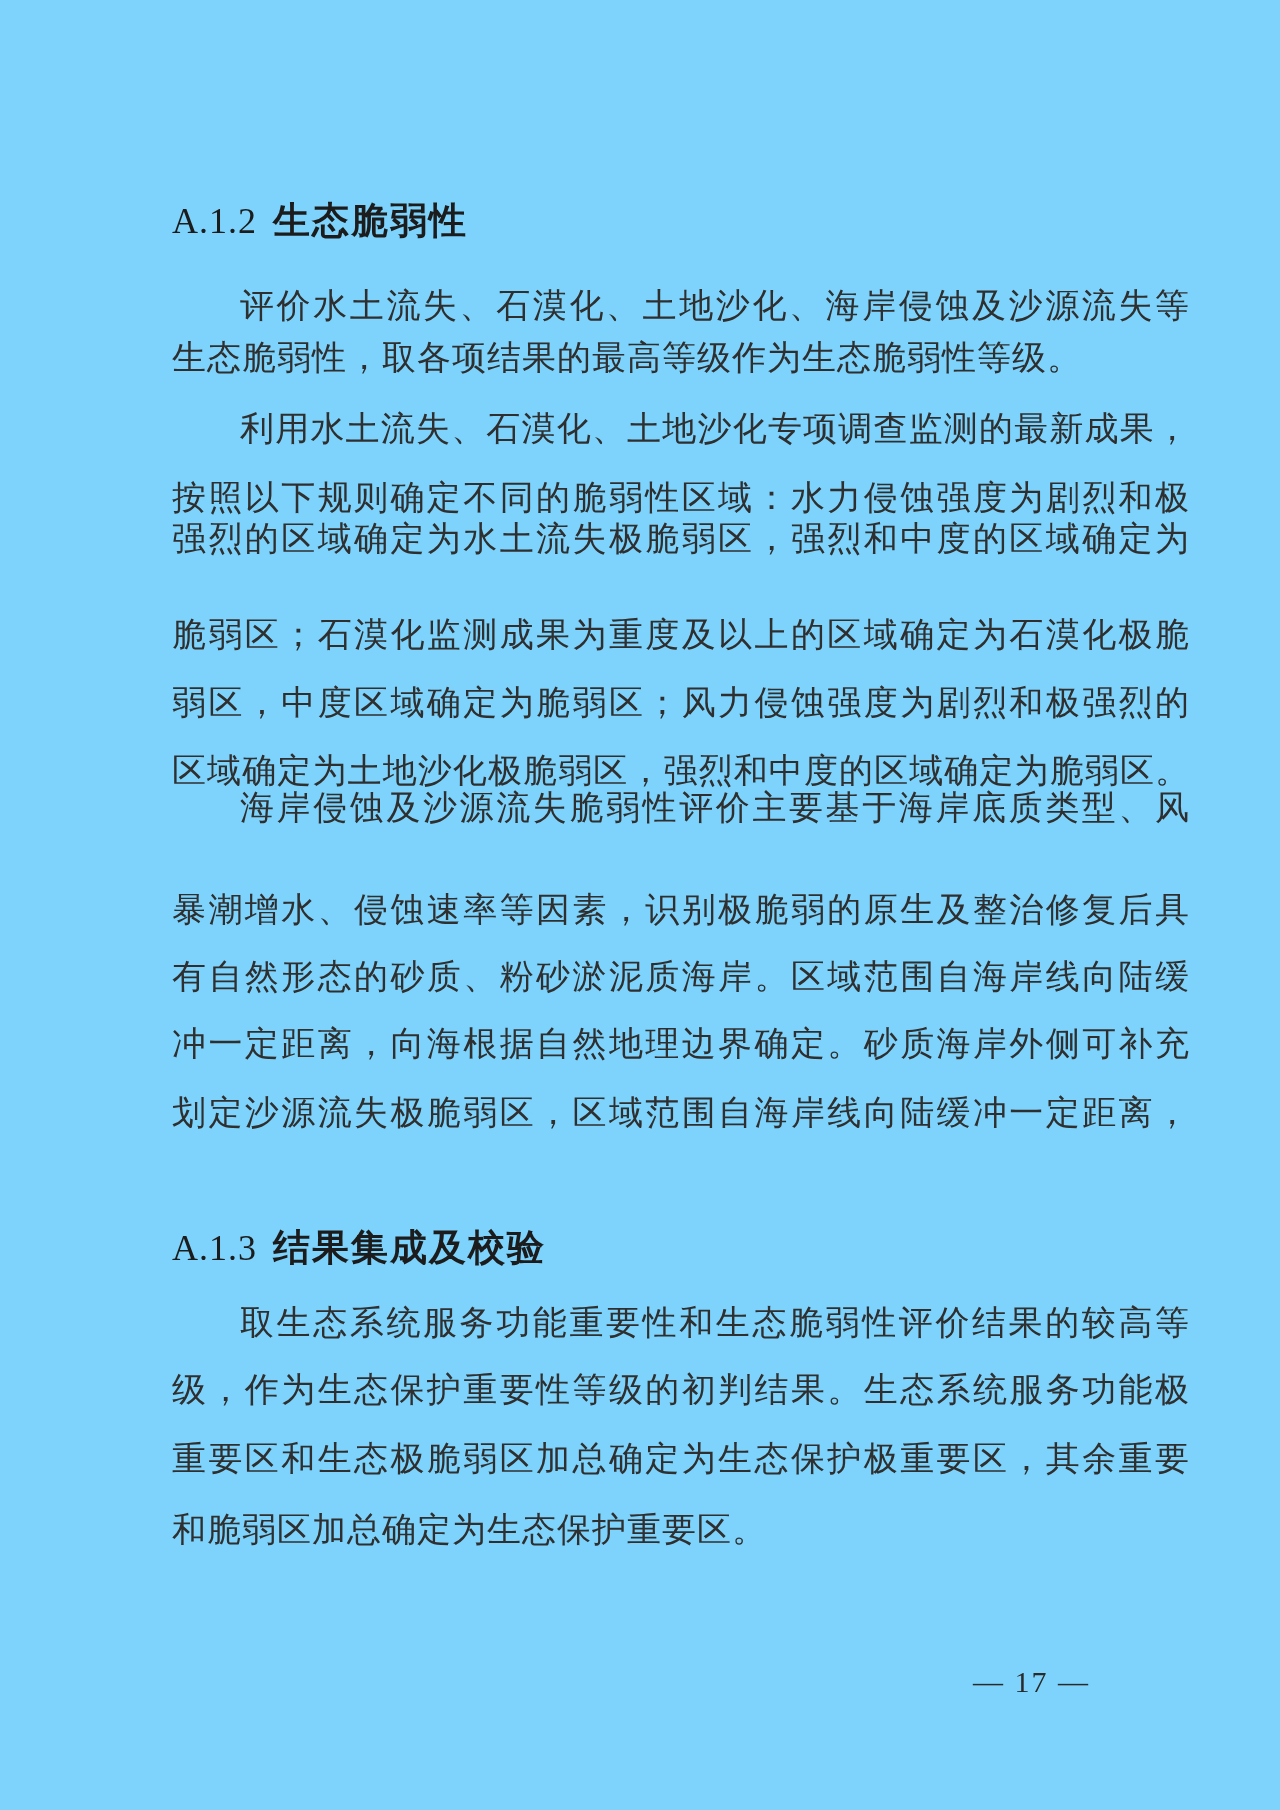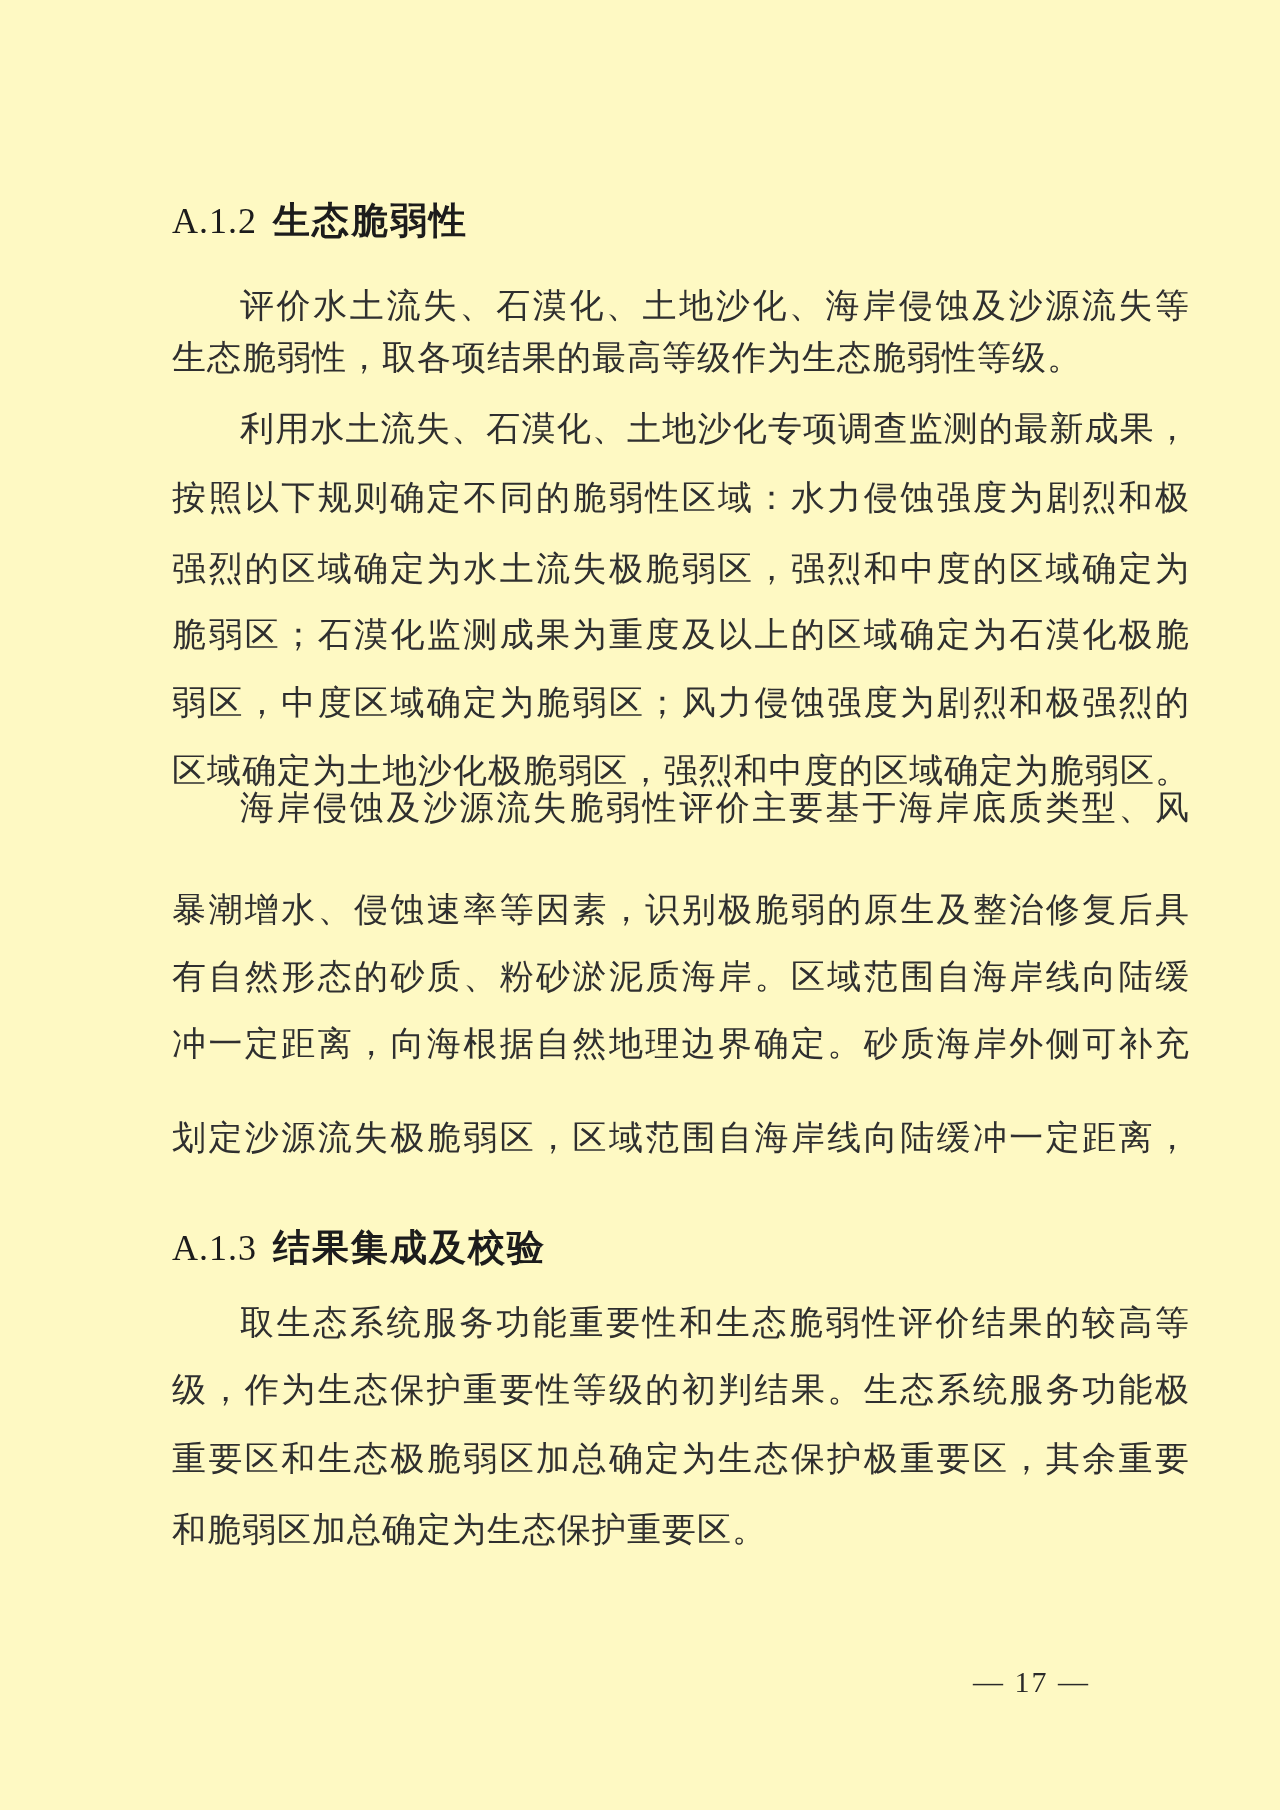--- a/index.html
+++ b/index.html
@@ -1,19 +1,19 @@
 <!DOCTYPE html>
 <html><head>
 <meta charset="utf-8">
 <style>
   html,body{margin:0;padding:0;background:#ffffff;}
   .page{
     position:relative;
     width:1280px;height:1810px;
-    background:#fef9c3;
+    background:#7dd3fc;
     overflow:hidden;
     font-family:"Liberation Serif","DejaVu Serif",serif;
     color:#2e2e2e;
   }
   .line{
     position:absolute;
     left:172px;width:1018px;height:68px;
     line-height:68px;
     font-size:34px;
     letter-spacing:1px;
@@ -64,30 +64,30 @@
 
   <div class="heading" style="top:187px">
     <span class="hnum">A.1.2</span><span class="htitle">生态脆弱性</span>
   </div>
 
   <div class="line j indent" style="top:272px">评价水土流失、石漠化、土地沙化、海岸侵蚀及沙源流失等</div>
   <div class="line" style="top:324px">生态脆弱性，取各项结果的最高等级作为生态脆弱性等级。</div>
 
   <div class="line j indent" style="top:395px">利用水土流失、石漠化、土地沙化专项调查监测的最新成果，</div>
   <div class="line j" style="top:464px">按照以下规则确定不同的脆弱性区域：水力侵蚀强度为剧烈和极</div>
-  <div class="line j" style="top:535px">强烈的区域确定为水土流失极脆弱区，强烈和中度的区域确定为</div>
+  <div class="line j" style="top:505px">强烈的区域确定为水土流失极脆弱区，强烈和中度的区域确定为</div>
   <div class="line j" style="top:601px">脆弱区；石漠化监测成果为重度及以上的区域确定为石漠化极脆</div>
   <div class="line j" style="top:669px">弱区，中度区域确定为脆弱区；风力侵蚀强度为剧烈和极强烈的</div>
   <div class="line j" style="top:737px">区域确定为土地沙化极脆弱区，强烈和中度的区域确定为脆弱区。</div>
 
   <div class="line j indent" style="top:774px">海岸侵蚀及沙源流失脆弱性评价主要基于海岸底质类型、风</div>
   <div class="line j" style="top:876px">暴潮增水、侵蚀速率等因素，识别极脆弱的原生及整治修复后具</div>
   <div class="line j" style="top:943px">有自然形态的砂质、粉砂淤泥质海岸。区域范围自海岸线向陆缓</div>
   <div class="line j" style="top:1010px">冲一定距离，向海根据自然地理边界确定。砂质海岸外侧可补充</div>
-  <div class="line j" style="top:1104px">划定沙源流失极脆弱区，区域范围自海岸线向陆缓冲一定距离，</div>
+  <div class="line j" style="top:1079px">划定沙源流失极脆弱区，区域范围自海岸线向陆缓冲一定距离，</div>
 
   <div class="heading" style="top:1214px">
     <span class="hnum">A.1.3</span><span class="htitle">结果集成及校验</span>
   </div>
 
   <div class="line j indent" style="top:1289px">取生态系统服务功能重要性和生态脆弱性评价结果的较高等</div>
   <div class="line j" style="top:1356px">级，作为生态保护重要性等级的初判结果。生态系统服务功能极</div>
   <div class="line j" style="top:1425px">重要区和生态极脆弱区加总确定为生态保护极重要区，其余重要</div>
   <div class="line" style="top:1496px">和脆弱区加总确定为生态保护重要区。</div>
 

